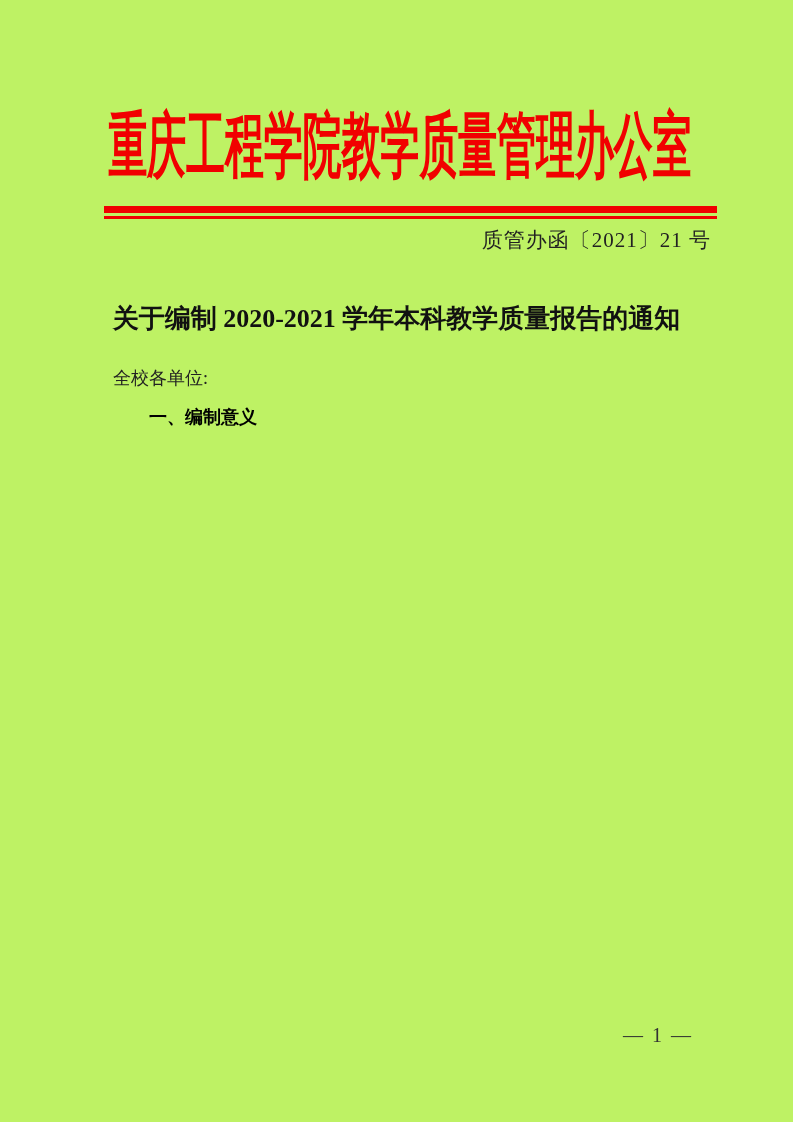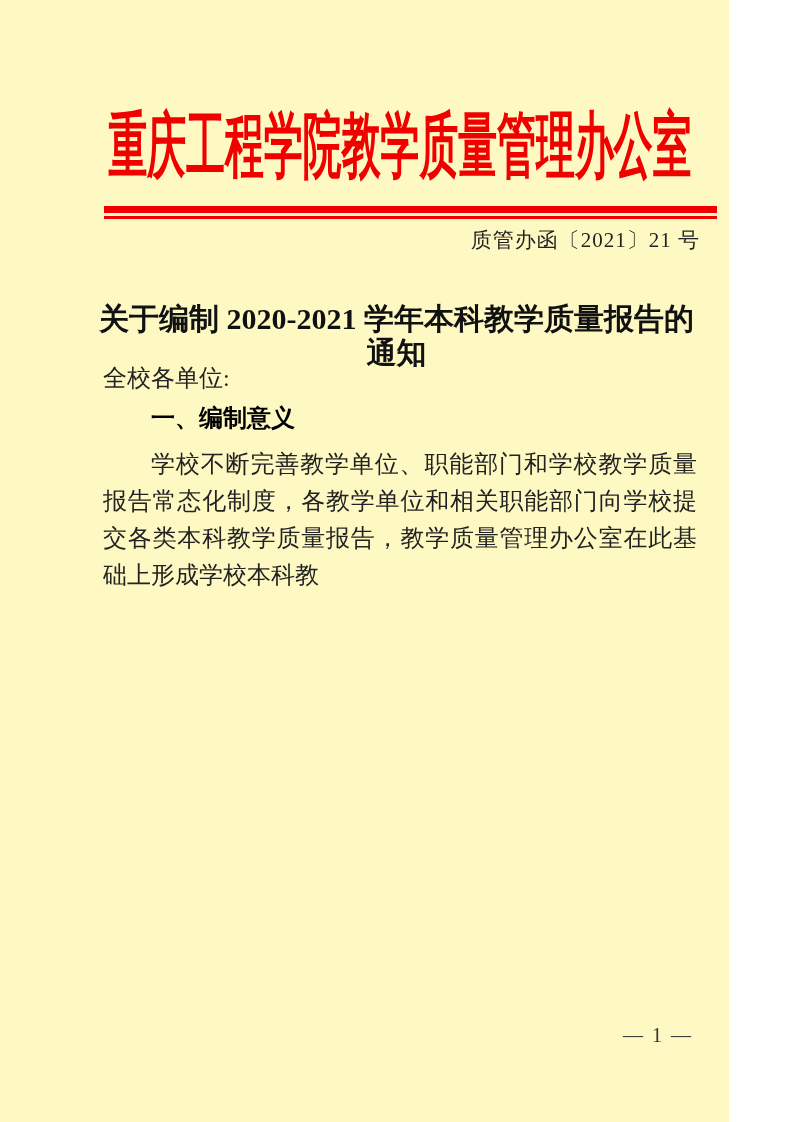--- a/index.html
+++ b/index.html
@@ -2,23 +2,23 @@
 <html><head>
 <meta charset="utf-8">
 <style>
   html, body {
     margin: 0;
     padding: 0;
     background: #ffffff;
   }
   .page {
     position: relative;
-    width: 729px;
+    width: 793px;
     height: 1122px;
-    background: #fef9c3;
+    background: #bef264;
     overflow: hidden;
     font-family: "Liberation Serif", "DejaVu Serif", serif;
     color: #1a1a1a;
   }
   
   .masthead {
     position: absolute;
     top: 100px;
     left: 100px;
     width: 600px;
@@ -52,47 +52,47 @@
     top: 216px;
     left: 104px;
     width: 613px;
     height: 3px;
     background: #f10000;
   }
   
   .docnum {
     position: absolute;
     top: 226px;
-    left: 103px;
+    left: 114px;
     width: 597px;
     text-align: right;
     font-size: 21px;
     line-height: 28px;
     color: #222222;
     letter-spacing: 1px;
   }
   
   .doc-title {
     position: absolute;
     top: 302px;
     left: 90px;
     width: 613px;
     text-align: center;
-    font-size: 30px;
+    font-size: 26px;
     line-height: 34px;
     font-weight: bold;
     color: #111111;
   }
   
   .body-text {
     position: absolute;
     top: 360px;
-    left: 103px;
+    left: 113px;
     width: 594px;
-    font-size: 24px;
+    font-size: 18px;
     line-height: 37px;
     text-align: justify;
     color: #222222;
   }
   .body-text p {
     margin: 0;
     padding: 0;
   }
   .body-text p.indent {
     text-indent: 2em;
@@ -133,18 +133,17 @@
   <div class="rule-thick"></div>
   <div class="rule-thin"></div>
 
   <div class="docnum">质管办函〔2021〕21 号</div>
 
   <div class="doc-title">关于编制 2020-2021 学年本科教学质量报告的通知</div>
 
   <div class="body-text">
     <p class="salutation">全校各单位:</p>
     <p class="section-heading">一、编制意义</p>
-    <p class="indent spaced">学校不断完善教学单位、职能部门和学校教学质量报告常态化制度，各教学单位和相关职能部门向学校提交各类本科教学质量报告，教学质量管理办公室在此基础上形成学校本科教</p>
   </div>
 
   <div class="footer">— 1 —</div>
 
 </div>
 
 </body></html>

